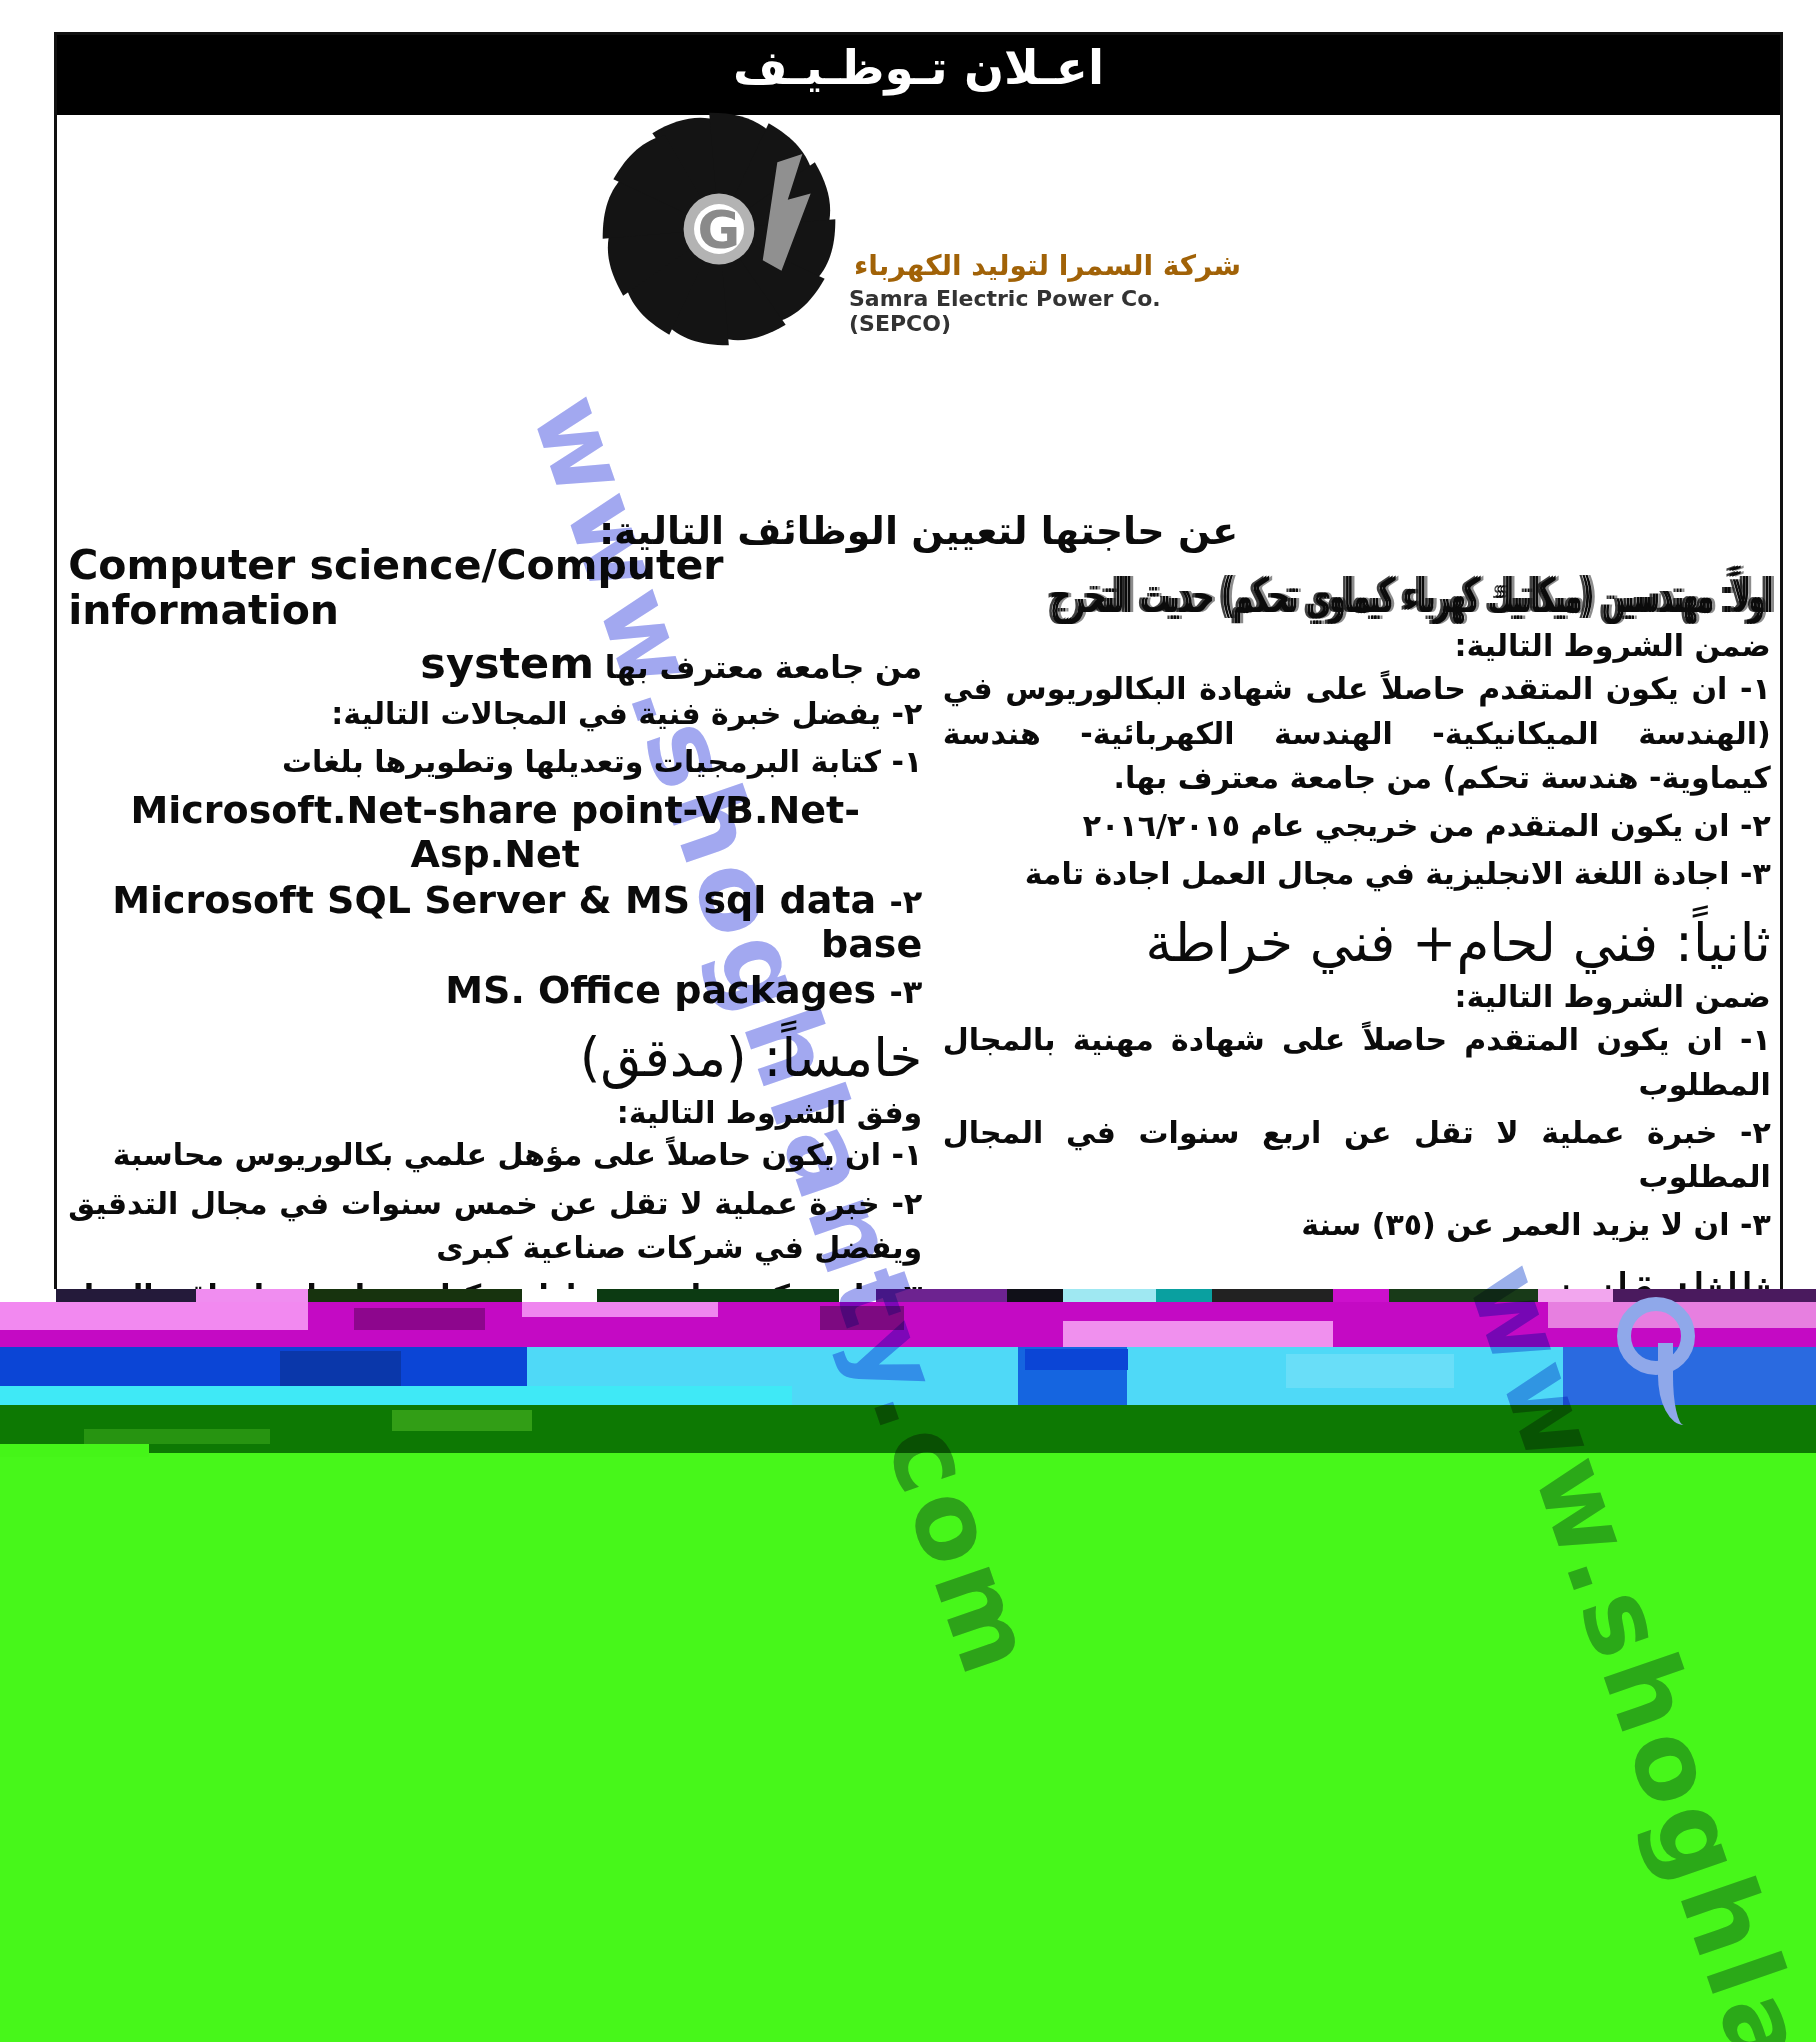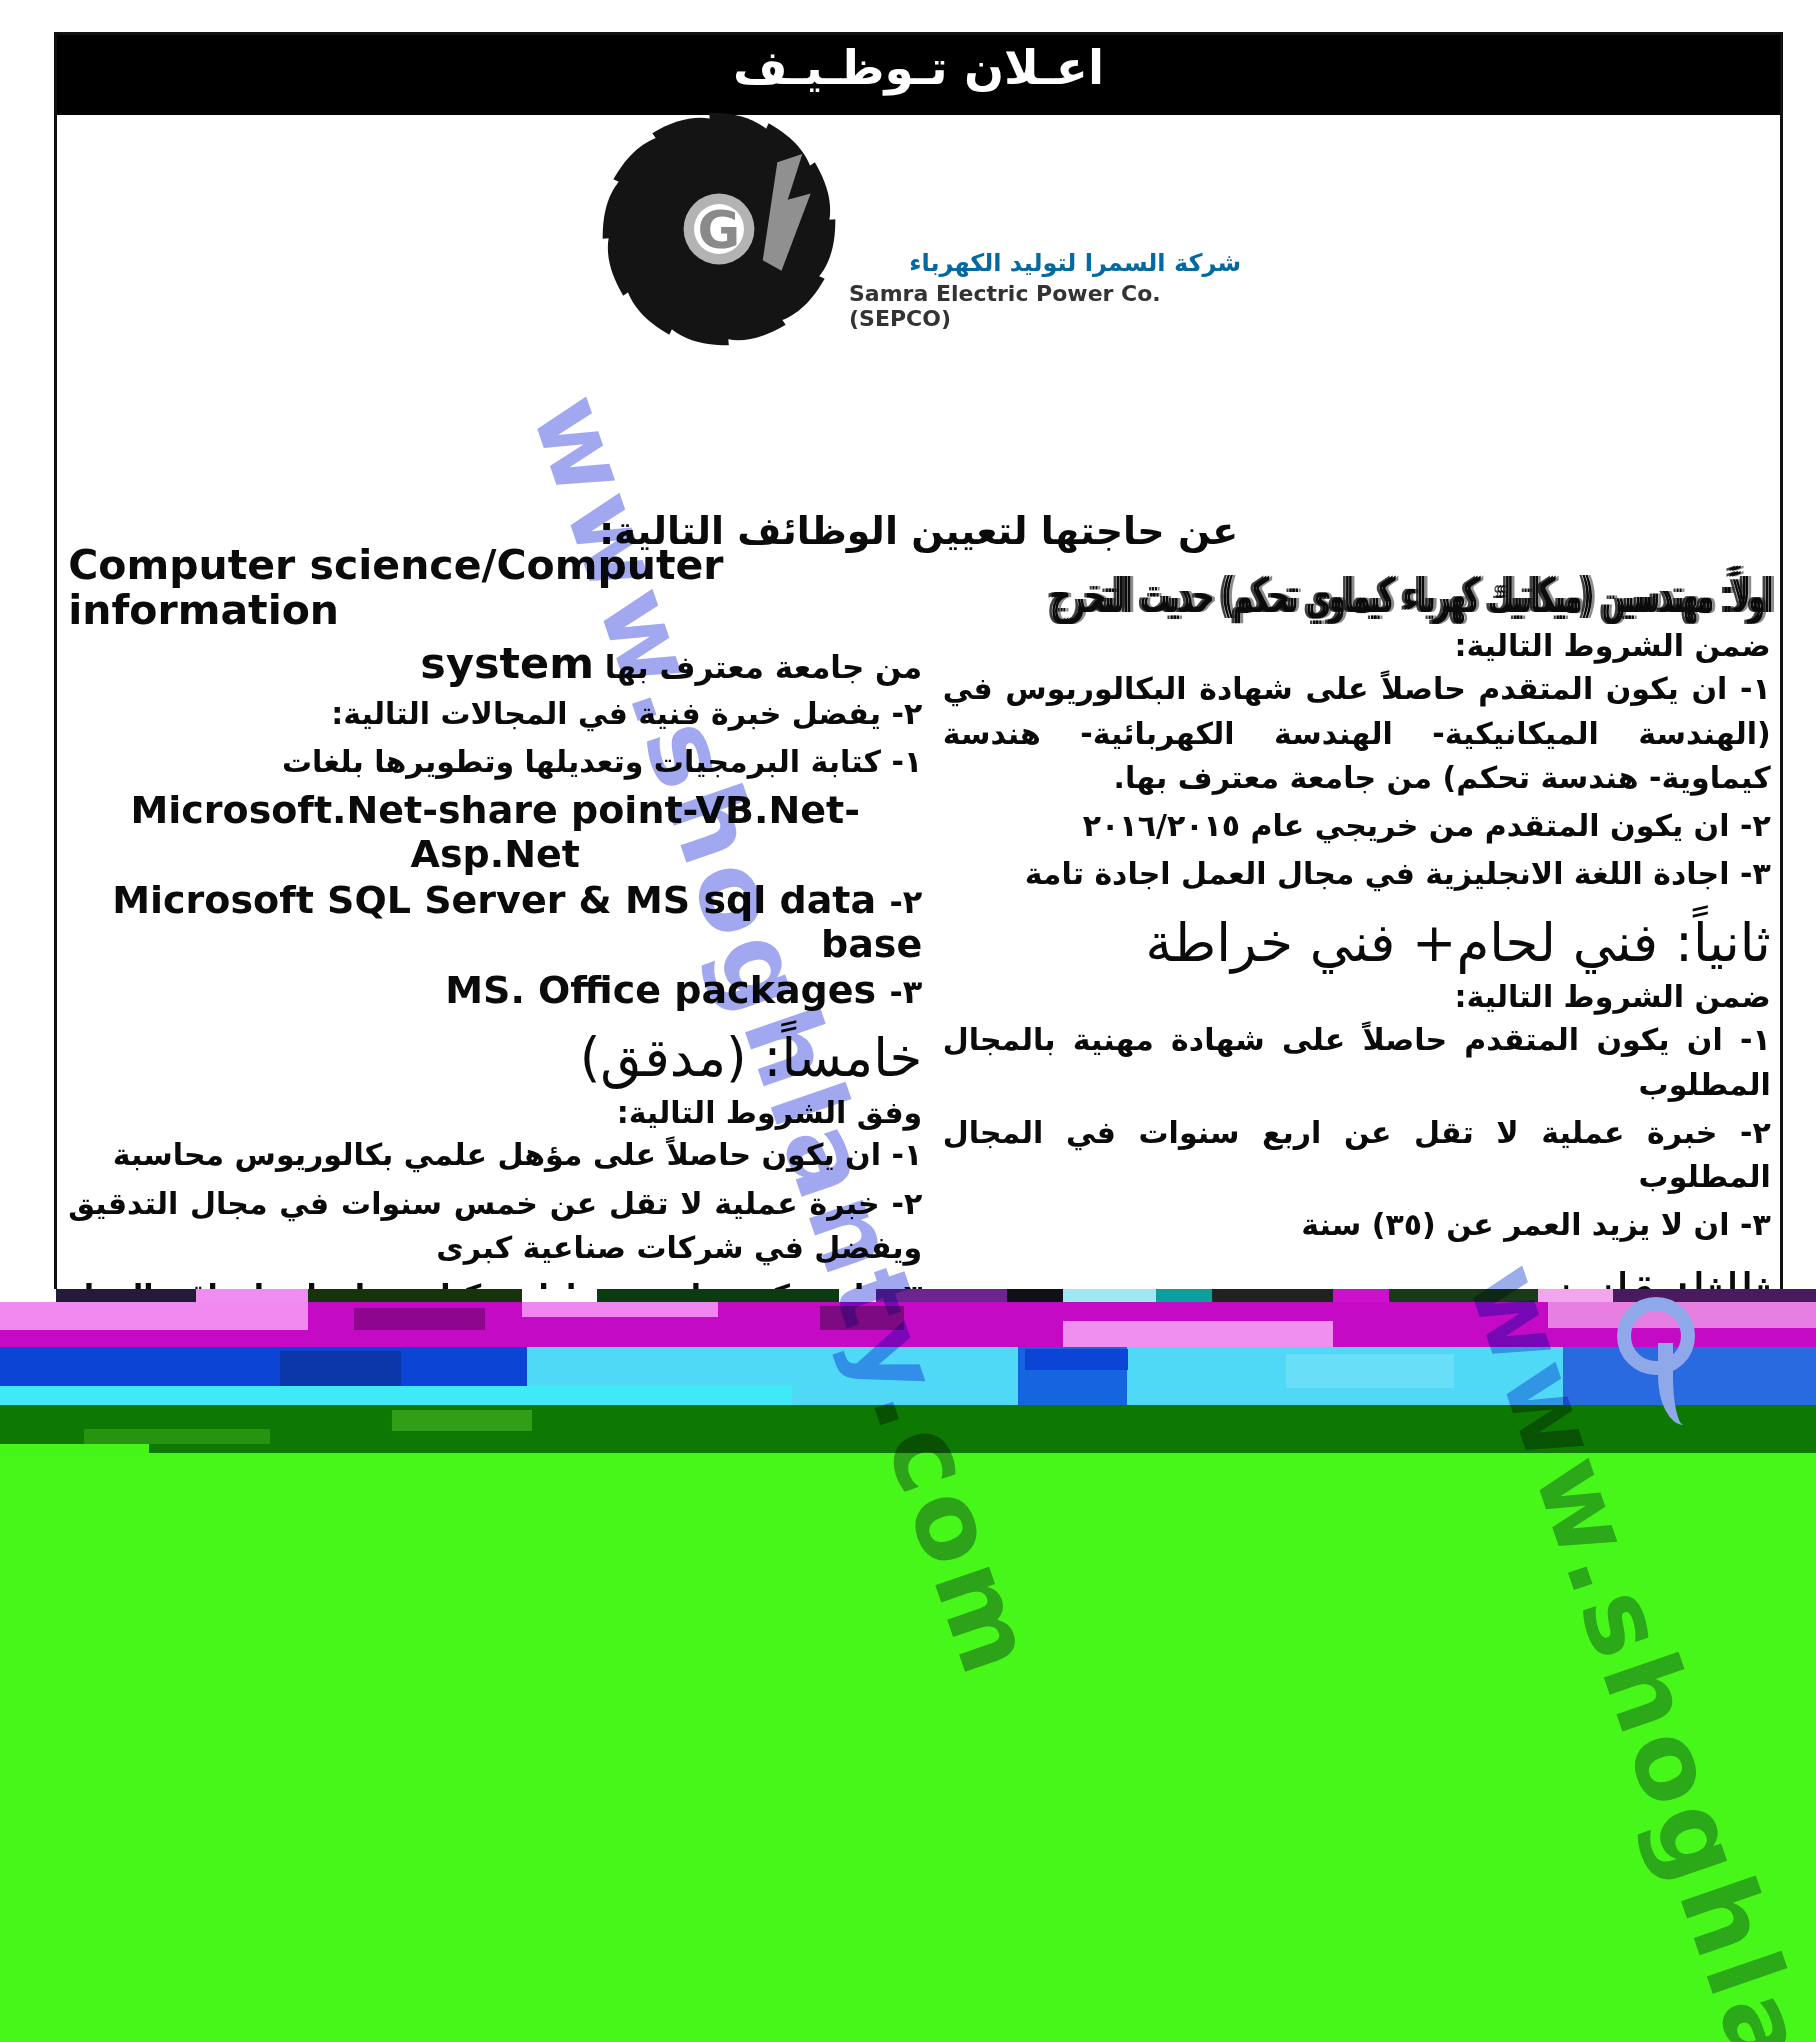--- a/index.html
+++ b/index.html
@@ -9,21 +9,21 @@
   
   .frame{position:absolute;left:54px;top:32px;width:1723px;height:1260px;
          border:3.7px solid #101010;border-bottom:none;background:#fff;z-index:1;}
   .banner{position:absolute;left:0;top:0;width:100%;height:80px;background:#000;
           color:#fff;text-align:center;line-height:65px;font-size:47px;font-weight:bold;}
 
   
   .logo-wrap{position:absolute;left:0;top:67px;width:100%;height:280px;}
   .turbine{position:absolute;left:537px;top:1.9px;}
   .logo-text{position:absolute;left:792px;top:147px;width:392px;text-align:right;direction:rtl;}
-  .logo-ar{font-size:24px;font-weight:bold;color:#0369a1;letter-spacing:0.5px;}
+  .logo-ar{font-size:28px;font-weight:bold;color:#a16207;letter-spacing:0.5px;}
   .logo-en{font-size:22px;font-weight:bold;color:#333;direction:ltr;text-align:left;margin-top:3.7px;}
 
   
   .main-title{position:absolute;left:0;top:347px;width:100%;text-align:center;direction:rtl;
               font-size:80px;font-weight:bold;letter-spacing:0.9px;}
   .sub-title{position:absolute;left:0;top:474px;width:100%;text-align:center;direction:rtl;
              font-size:38px;font-weight:bold;}
 
   
   .col{position:absolute;direction:rtl;text-align:right;}

